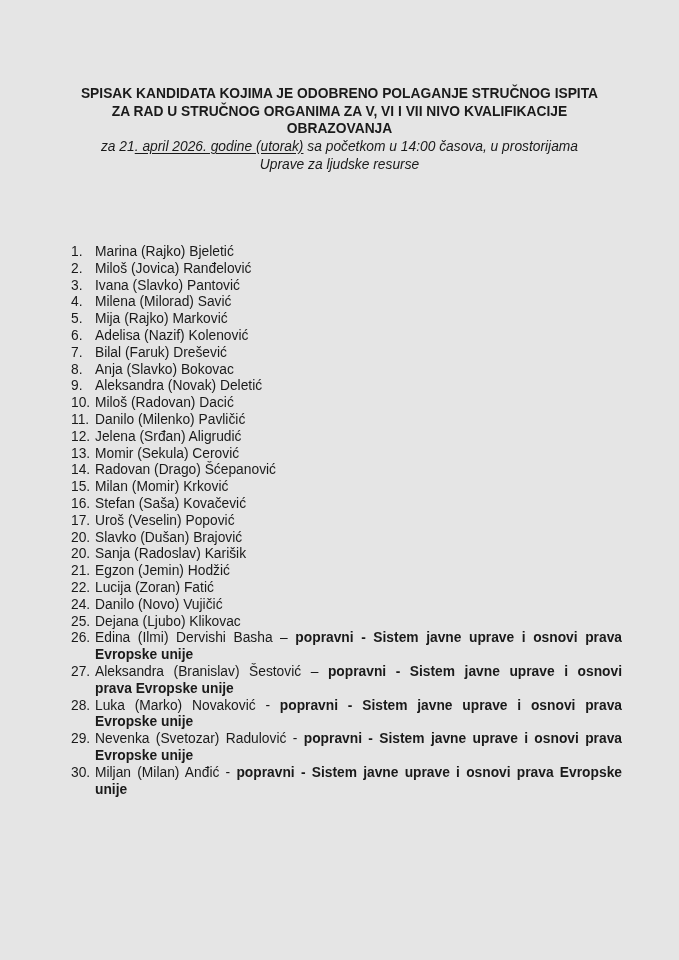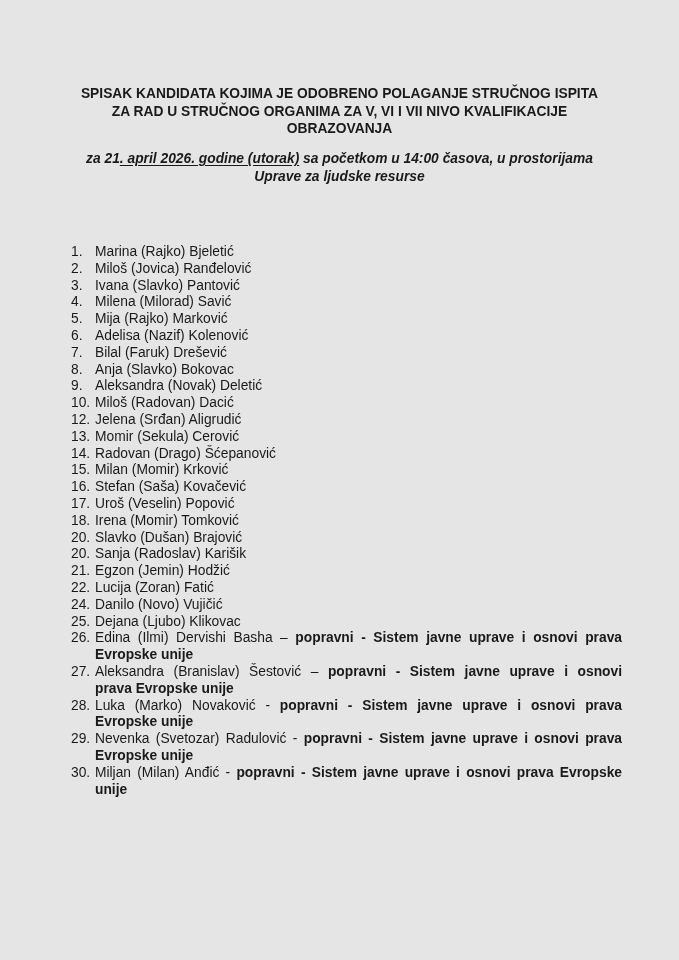--- a/index.html
+++ b/index.html
@@ -17,26 +17,26 @@
     top: 85px;
     left: 30px;
     right: 30px;
     text-align: center;
     font-size: 13.8px;
     font-weight: 700;
     line-height: 17.7px;
   }
   .schedule {
     position: absolute;
-    top: 150px;
+    top: 138px;
     left: 20px;
     right: 20px;
     text-align: center;
     font-size: 13.8px;
-    font-weight: 700;
+    font-weight: 400;
     font-style: italic;
     line-height: 17.7px;
   }
   .schedule .u { text-decoration: underline; text-underline-offset: 2px; }
   ol.candidates {
     position: absolute;
     top: 244px;
     left: 71px;
     width: 551px;
     margin: 0;
@@ -70,27 +70,27 @@
       <li><span class="num">1.</span><span>Marina (Rajko) Bjeletić</span></li>
       <li><span class="num">2.</span><span>Miloš (Jovica) Ranđelović</span></li>
       <li><span class="num">3.</span><span>Ivana (Slavko) Pantović</span></li>
       <li><span class="num">4.</span><span>Milena (Milorad) Savić</span></li>
       <li><span class="num">5.</span><span>Mija (Rajko) Marković</span></li>
       <li><span class="num">6.</span><span>Adelisa (Nazif) Kolenović</span></li>
       <li><span class="num">7.</span><span>Bilal (Faruk) Drešević</span></li>
       <li><span class="num">8.</span><span>Anja (Slavko) Bokovac</span></li>
       <li><span class="num">9.</span><span>Aleksandra (Novak) Deletić</span></li>
       <li><span class="num">10.</span><span>Miloš (Radovan) Dacić</span></li>
+      <li><span class="num">11.</span><span>Danilo (Milenko) Pavličić</span></li>
       <li><span class="num">12.</span><span>Jelena (Srđan) Aligrudić</span></li>
       <li><span class="num">13.</span><span>Momir (Sekula) Cerović</span></li>
       <li><span class="num">14.</span><span>Radovan (Drago) Šćepanović</span></li>
       <li><span class="num">15.</span><span>Milan (Momir) Krković</span></li>
       <li><span class="num">16.</span><span>Stefan (Saša) Kovačević</span></li>
       <li><span class="num">17.</span><span>Uroš (Veselin) Popović</span></li>
-      <li><span class="num">18.</span><span>Irena (Momir) Tomković</span></li>
       <li><span class="num">20.</span><span>Slavko (Dušan) Brajović</span></li>
       <li><span class="num">20.</span><span>Sanja (Radoslav) Karišik</span></li>
       <li><span class="num">21.</span><span>Egzon (Jemin) Hodžić</span></li>
       <li><span class="num">22.</span><span>Lucija (Zoran) Fatić</span></li>
       <li><span class="num">24.</span><span>Danilo (Novo) Vujičić</span></li>
       <li><span class="num">25.</span><span>Dejana (Ljubo) Klikovac</span></li>
       <li>
         <span class="num">26.</span>
         <div class="jline"><span>Edina (Ilmi) Dervishi Basha</span><span> – </span><b>popravni - Sistem javne uprave i osnovi prava</b></div>
         <div><b>Evropske unije</b></div>

